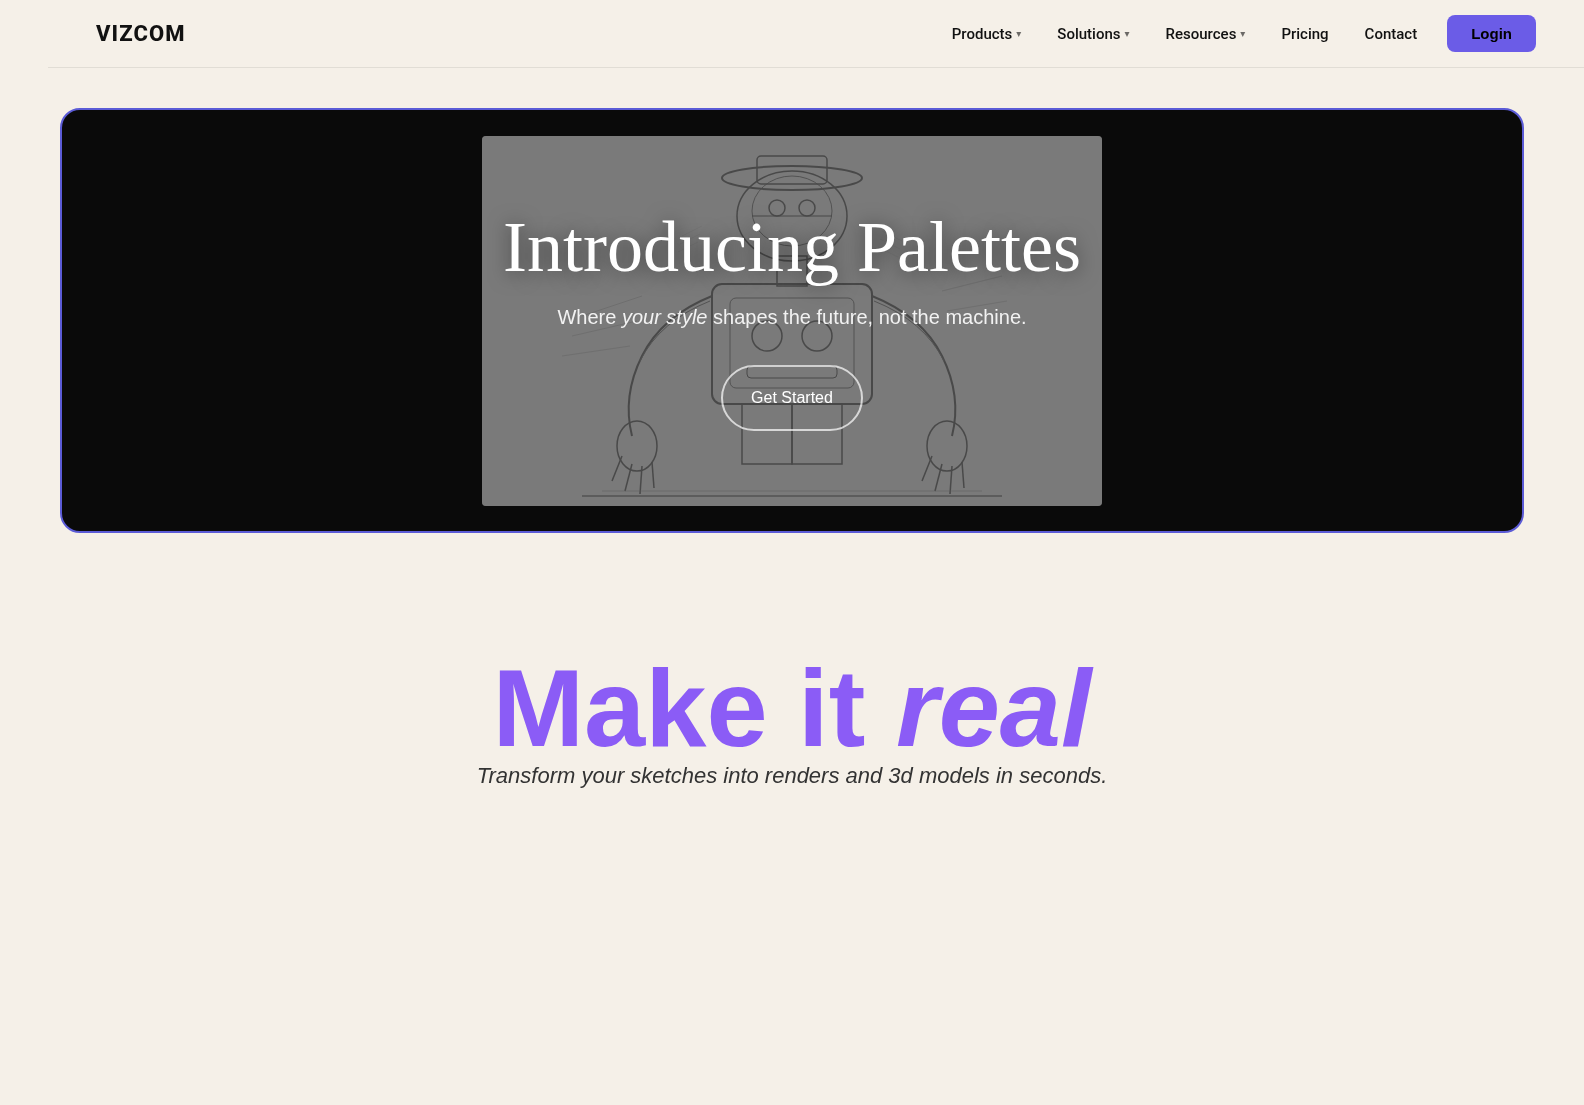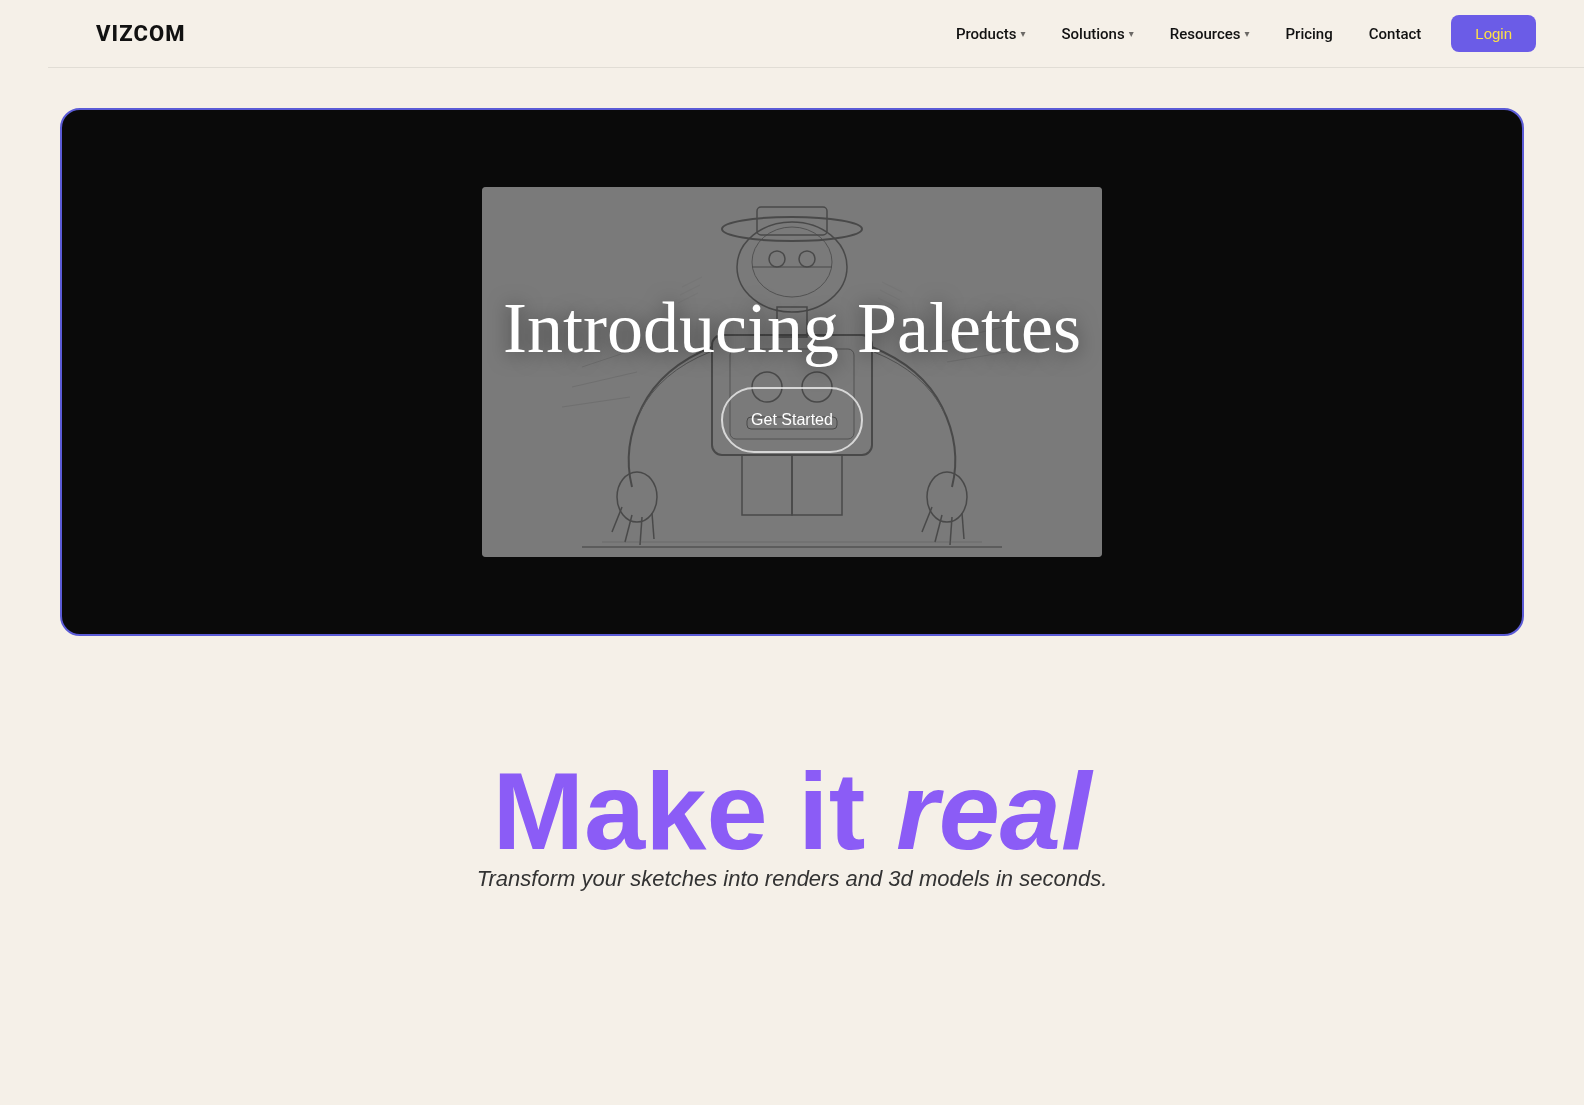--- a/index.html
+++ b/index.html
@@ -56,42 +56,42 @@
       font-weight: 500;
     }
 
     .nav-link .chevron {
       font-size: 10px;
       opacity: 0.6;
     }
 
     .nav-login {
       background-color: #6b5ce7;
-      color: #fde047;
+      color: #000000;
       border: none;
       padding: 10px 24px;
       border-radius: 8px;
       font-size: 15px;
-      font-weight: 400;
+      font-weight: 700;
       cursor: pointer;
       margin-left: 8px;
     }
 
     
     .hero-wrapper {
       padding: 40px 60px;
     }
 
     .hero-card {
       border-radius: 20px;
       background: #0a0a0a;
       border: 2.5px solid #5b5bd6;
       overflow: hidden;
       position: relative;
-      height: 528px;
+      height: 425px;
       display: flex;
       align-items: center;
       justify-content: center;
     }
 
     
     .hero-sketch-bg {
       position: absolute;
       inset: 0;
       display: flex;
@@ -298,20 +298,23 @@
           <line x1="396" y1="111" x2="416" y2="121" stroke="#555" stroke-width="0.5" opacity="0.4"></line>
 
           <line x1="100" y1="360" x2="520" y2="360" stroke="#333" stroke-width="1.5"></line>
           <line x1="120" y1="355" x2="500" y2="355" stroke="#444" stroke-width="0.8" opacity="0.6"></line>
         </svg>
       </div>
     </div>
 
     <div class="hero-content">
       <h1 class="hero-title">Introducing Palettes</h1>
+      <p class="hero-subtitle">
+        <span>Where </span><em>your style</em><span> shapes the future, not the machine.</span>
+      </p>
       <div class="hero-buttons">
         <button class="btn-get-started">Get Started</button>
       </div>
     </div>
 
   </div>
 </div>
 
 <div class="make-real-section">
   <h2 class="make-real-title">

